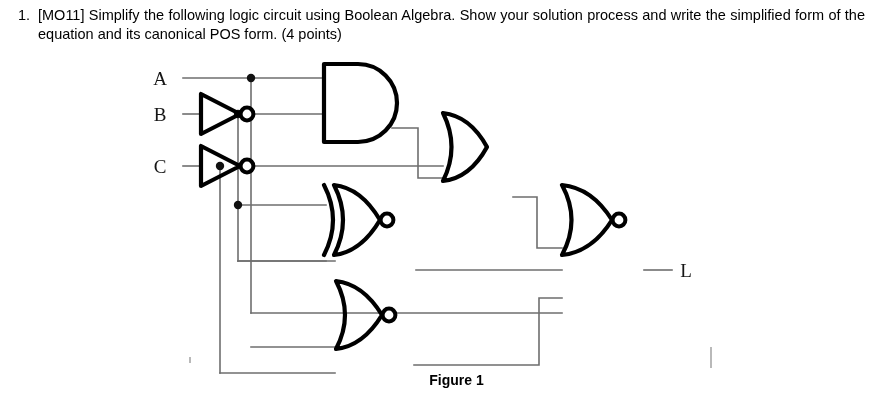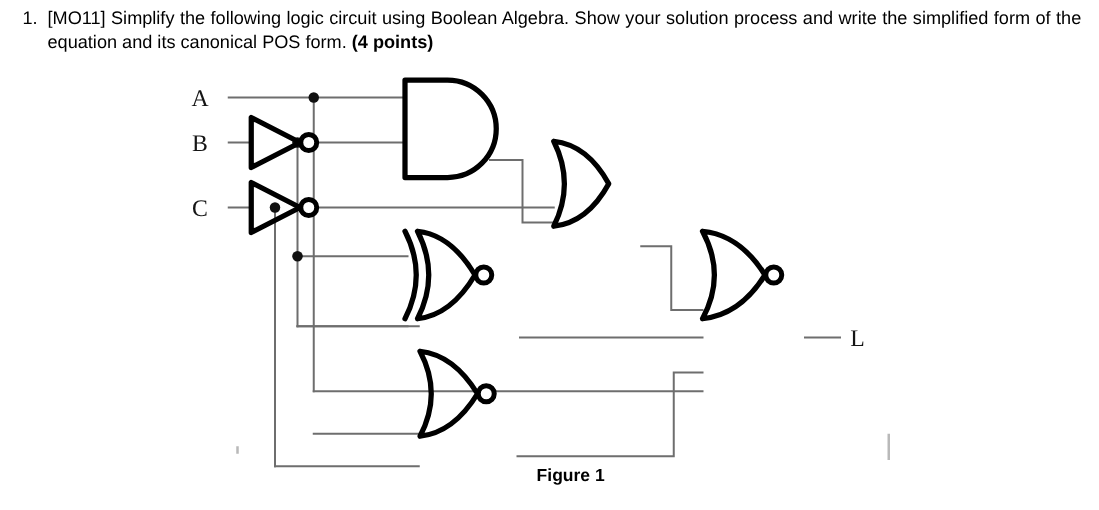--- a/index.html
+++ b/index.html
@@ -40,21 +40,21 @@
   #question-text {
     flex: 1 1 auto;
     font-family: "Liberation Sans", sans-serif;
     font-size: 14.5px;
     line-height: 19px;
     text-align: justify;
     text-justify: inter-word;
     padding-right: 4px;
   }
   #question-points {
-    font-weight: bold;
+    font-weight: normal;
   }
 
   
   #figure-wrap {
     position: absolute;
     left: 0;
     top: 50px;
     width: 879px;
     height: 358px;
   }

